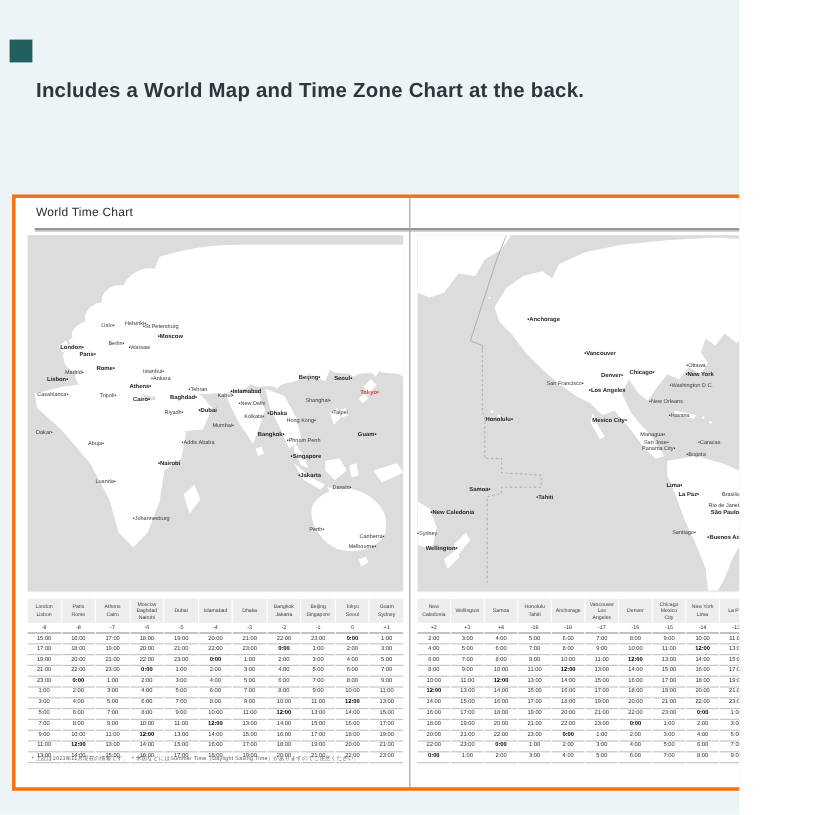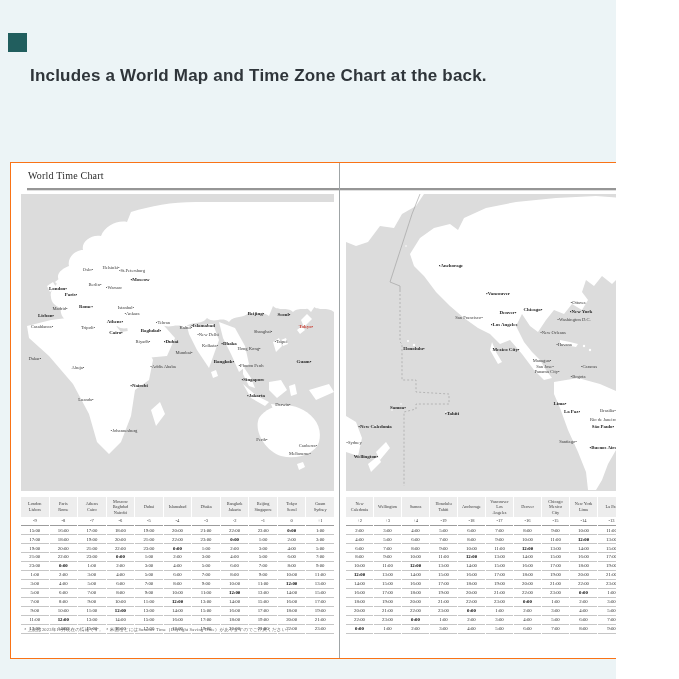--- a/index.html
+++ b/index.html
@@ -1,21 +1,21 @@
 <!DOCTYPE html>
 <html><head>
 <meta charset="utf-8">
 <style>
   html,body{margin:0;padding:0;}
   .stage{position:relative;width:616px;height:679px;background:#ecf4f6;overflow:hidden;
          font-family:"Liberation Sans","DejaVu Sans",sans-serif;}
   .brand-square{position:absolute;left:8px;top:33px;width:19px;height:19px;background:#215e5e;}
   .headline-en{position:absolute;left:30px;top:66px;font-size:17px;font-weight:700;color:#2f353a;letter-spacing:.2px;margin:0;}
   .headline-ja{position:absolute;left:30px;top:99px;font-size:13px;color:#33383d;letter-spacing:3px;}
-  .panel{position:absolute;left:10px;top:162px;width:654px;height:497px;background:#ffffff;border:1px solid #f97316;box-sizing:border-box;font-family:Liberation Serif, serif;}
+  .panel{position:absolute;left:10px;top:162px;width:654px;height:497px;background:#ffffff;border:3px solid #f97316;box-sizing:border-box;}
   .page-title{position:absolute;left:17px;top:7px;font-size:10px;color:#2b2b2b;letter-spacing:.2px;}
   .title-rule{position:absolute;left:16px;top:25px;width:625px;height:1.5px;background:#969696;border-bottom:1px solid #e0e0e0;}
   .gutter{position:absolute;left:328px;top:0;width:1px;height:100%;background:#9fa4a6;}
   .map{position:absolute;top:31px;height:297px;background:#dcdcdc;}
   .map.east{left:10px;width:313px;}
   .map.west{left:335px;width:307px;}
   .map svg{position:absolute;left:0;top:0;}
   .city{position:absolute;font-size:4.6px;line-height:1;color:#3c3c3c;white-space:nowrap;transform:translate(-50%,-50%);}
   .city.b{font-weight:700;font-size:4.9px;color:#1f1f1f;}
   .city.red{color:#c9473d;}

